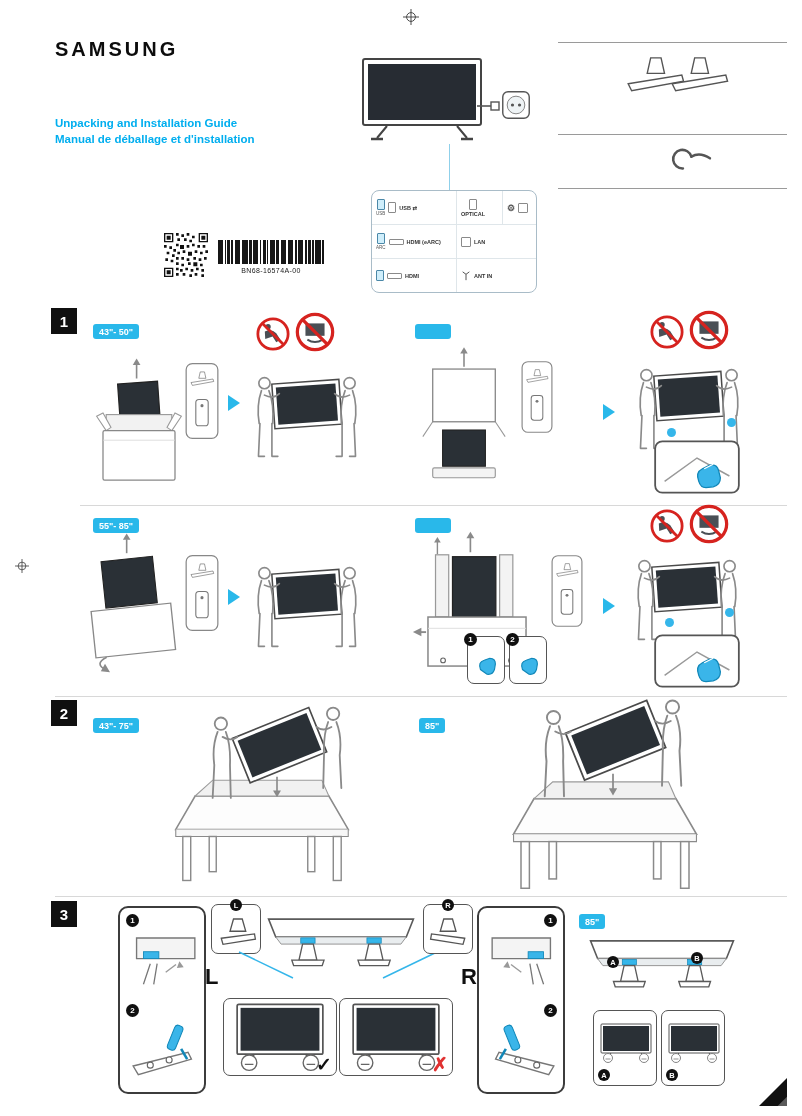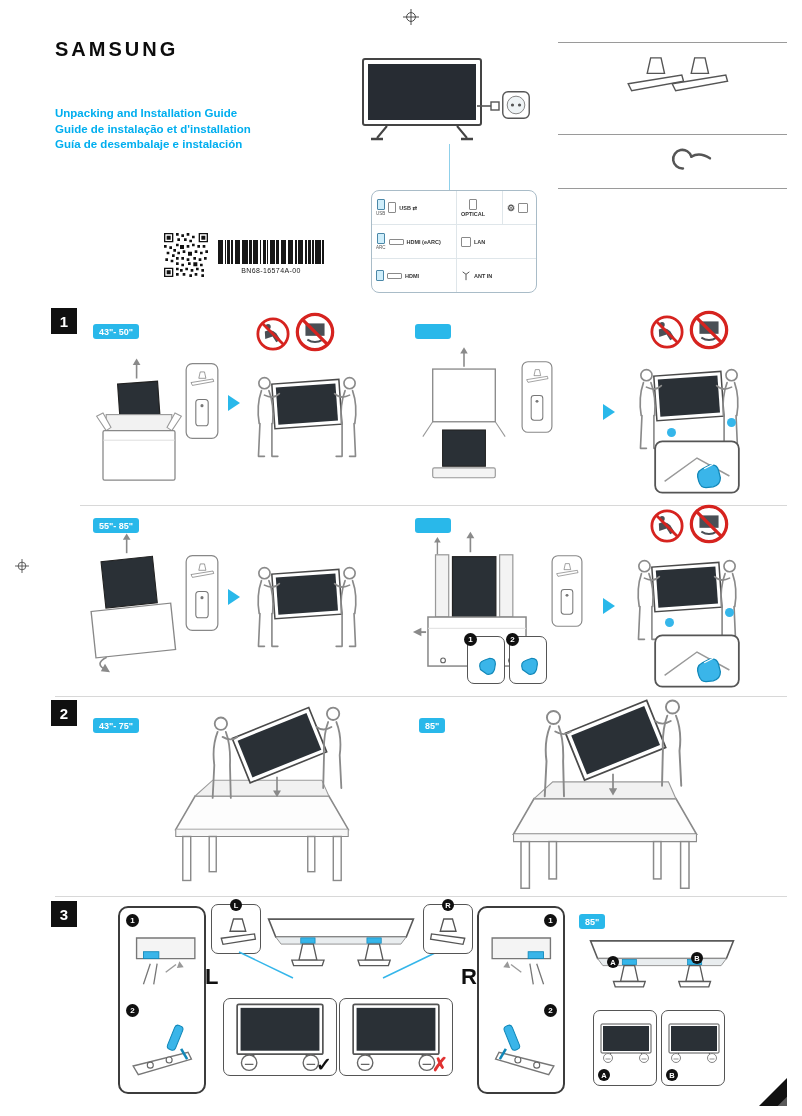--- a/index.html
+++ b/index.html
@@ -261,24 +261,23 @@
       <use href="#regmark"></use>
     </svg>
   <svg class="abs" style="left:0px;top:550px;width:14px;height:16px">
       <use href="#regmark"></use>
     </svg>
   <svg class="abs" style="left:787px;top:550px;width:14px;height:16px">
       <use href="#regmark"></use>
     </svg>
 
   <div class="abs brand" style="left:40px;top:30px">SAMSUNG</div>
-  <div class="abs titles" style="left:40px;top:98px">
+  <div class="abs titles" style="left:40px;top:108px">
     <div>Unpacking and Installation Guide</div>
-    <div>Guide de instalação et d'installation</div>
-    <div>Guía de desembalaje e instalación</div>
+    <div>Manual de déballage et d'installation</div>
   </div>
 
   <svg class="abs" style="left:149px;top:225px;width:44px;height:44px">
       <use href="#qr"></use>
     </svg>
   <div class="abs barcode" style="left:203px;top:232px;width:106px;height:24px"></div>
   <div class="abs pn" style="left:203px;top:259px;width:106px">BN68-16574A-00</div>
 
   <svg class="abs" style="left:346px;top:50px;width:122px;height:84px">
       <use href="#tv"></use>

